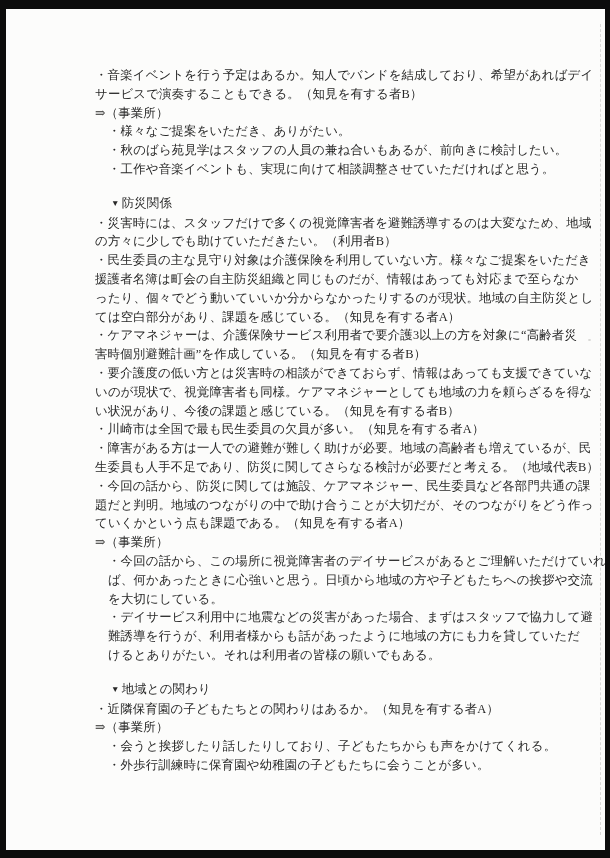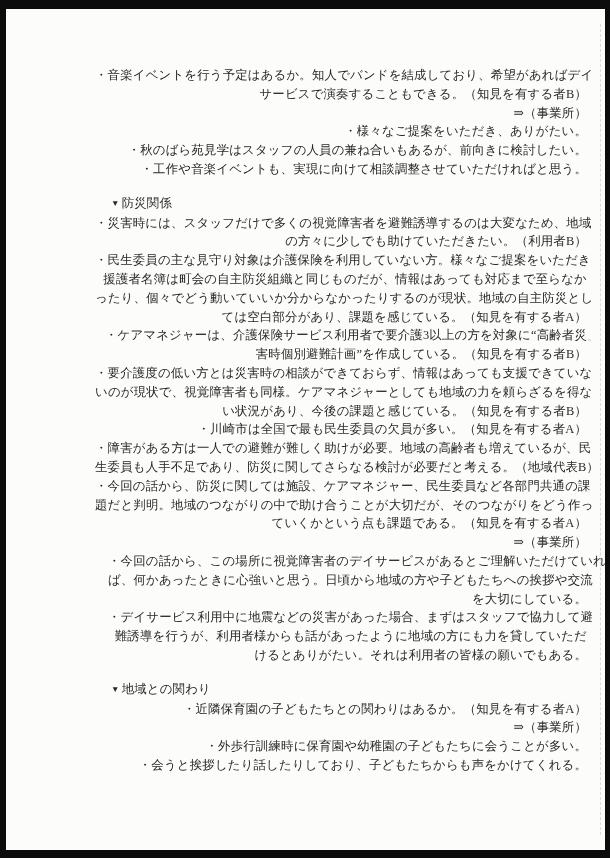--- a/index.html
+++ b/index.html
@@ -40,21 +40,21 @@
     text-decoration-thickness: 0.9px;
     white-space: nowrap;
     margin-left: 16px;
   }
   .heading .marker {
     font-size: 8.5px;
     display: inline-block;
     transform: translateY(-1.5px);
     margin-right: 2px;
   }
-  .para { margin: 0; text-align: right; }
+  .para { margin: 0; }
   .para.indent-1 { padding-left: 13px; }
   .line {
     white-space: nowrap;
     height: 18.8px;
     overflow: visible;
   }
   .artifact-line {
     position: absolute;
     right: 4px;
     top: 15px;
@@ -146,23 +146,23 @@
         </div>
         <div class="section">
           <div class="heading"><span class="marker">▼</span><span>地域との関わり</span></div>
           <div class="para indent-0">
             <div class="line">・近隣保育園の子どもたちとの関わりはあるか。（知見を有する者A）</div>
           </div>
           <div class="para indent-0">
             <div class="line">⇒（事業所）</div>
           </div>
           <div class="para indent-1">
-            <div class="line">・外歩行訓練時に保育園や幼稚園の子どもたちに会うことが多い。</div>
+            <div class="line">・会うと挨拶したり話したりしており、子どもたちからも声をかけてくれる。</div>
           </div>
           <div class="para indent-1">
-            <div class="line">・会うと挨拶したり話したりしており、子どもたちからも声をかけてくれる。</div>
+            <div class="line">・外歩行訓練時に保育園や幼稚園の子どもたちに会うことが多い。</div>
           </div>
         </div>
       </div>
     <div class="artifact-line"></div>
     <div class="artifact-speck"></div>
   </div>
 </div>
 
 </body></html>

